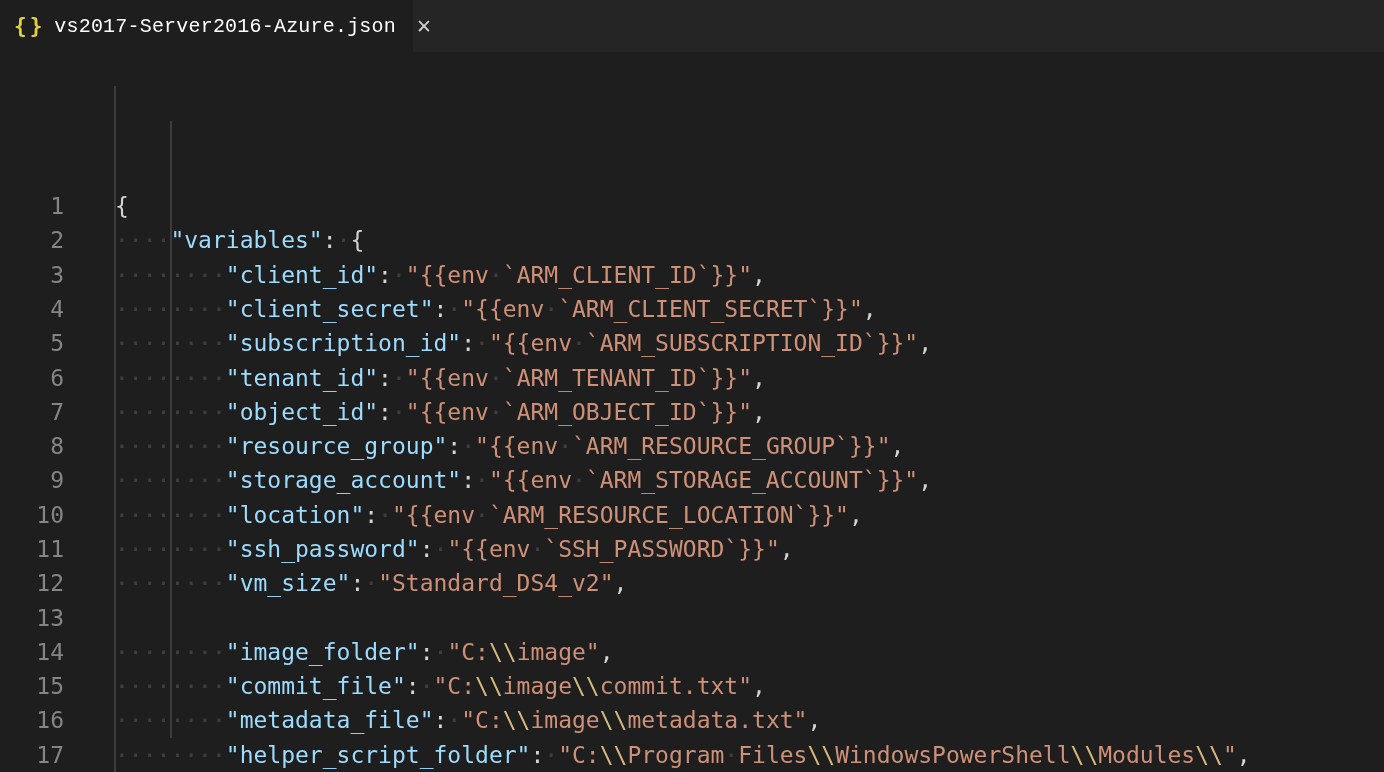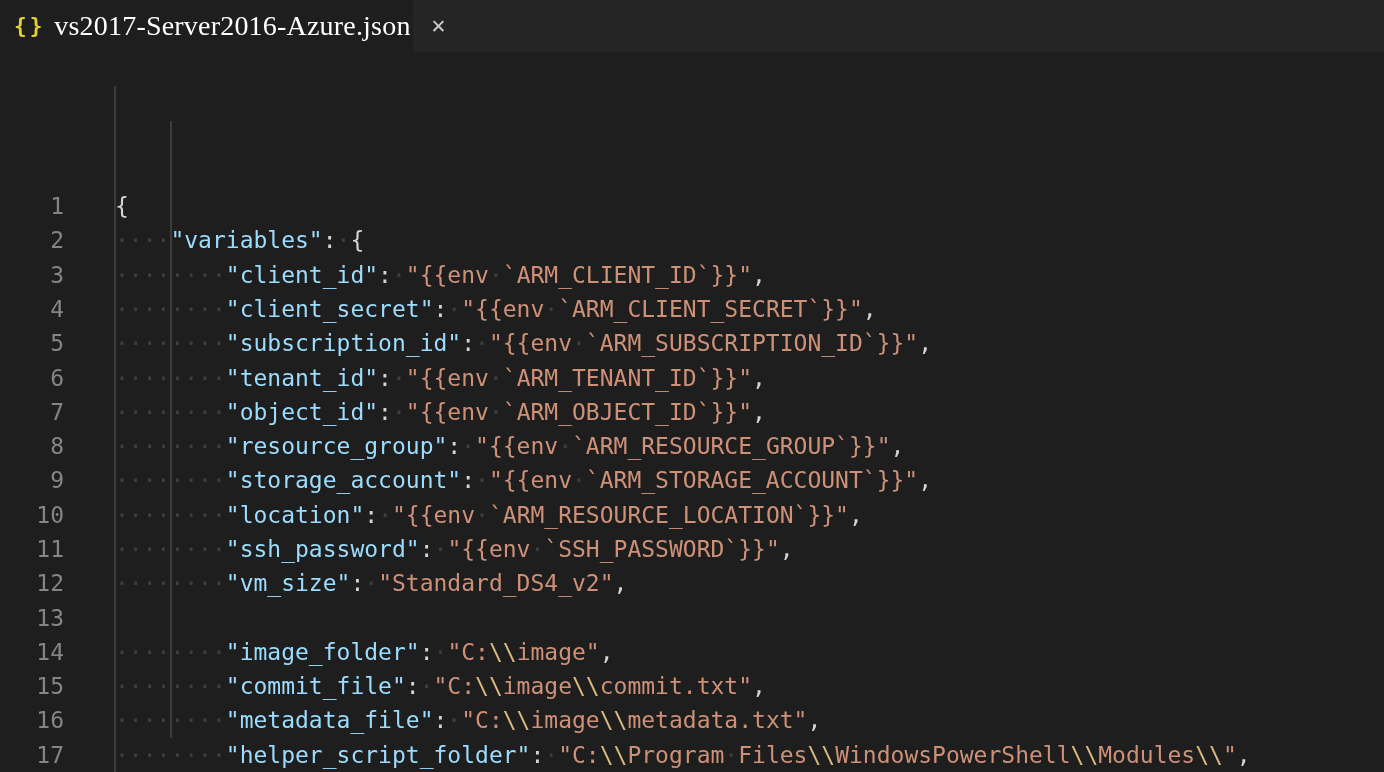--- a/index.html
+++ b/index.html
@@ -5,21 +5,21 @@
   html,body{margin:0;padding:0;background:#000;}
   :root{--lh:34.2857px;}
   .window{position:relative;width:1384px;height:772px;background:#1e1e1e;overflow:hidden;}
 
   
   .tabbar{height:52px;background:#252526;display:flex;align-items:stretch;}
   .tab{width:413px;box-sizing:border-box;height:52px;background:#1e1e1e;
        display:flex;align-items:center;padding:0 16px 0 14px;cursor:pointer;}
   .json-icon{font-family:"DejaVu Sans Mono",monospace;font-weight:bold;font-size:21px;
              color:#e0d232;letter-spacing:3px;margin-right:9px;}
-  .tab-label{font-family:Liberation Serif, serif;font-size:28px;
+  .tab-label{font-family:Liberation Mono, monospace;font-size:20px;
              color:#ffffff;letter-spacing:.2px;white-space:nowrap;}
   .close{margin-left:auto;color:#cccccc;font-family:"DejaVu Sans",sans-serif;
          font-size:19px;font-weight:bold;padding-left:20px;cursor:pointer;}
 
   
   .editor{position:absolute;top:52px;left:0;right:0;bottom:0;overflow:hidden;
           font-family:"DejaVu Sans Mono","Liberation Mono",monospace;
           font-size:23px;line-height:var(--lh);white-space:pre;cursor:text;}
   .line{height:var(--lh);line-height:var(--lh);white-space:pre;}
   .ln{display:inline-block;width:64px;text-align:right;color:#858585;}

